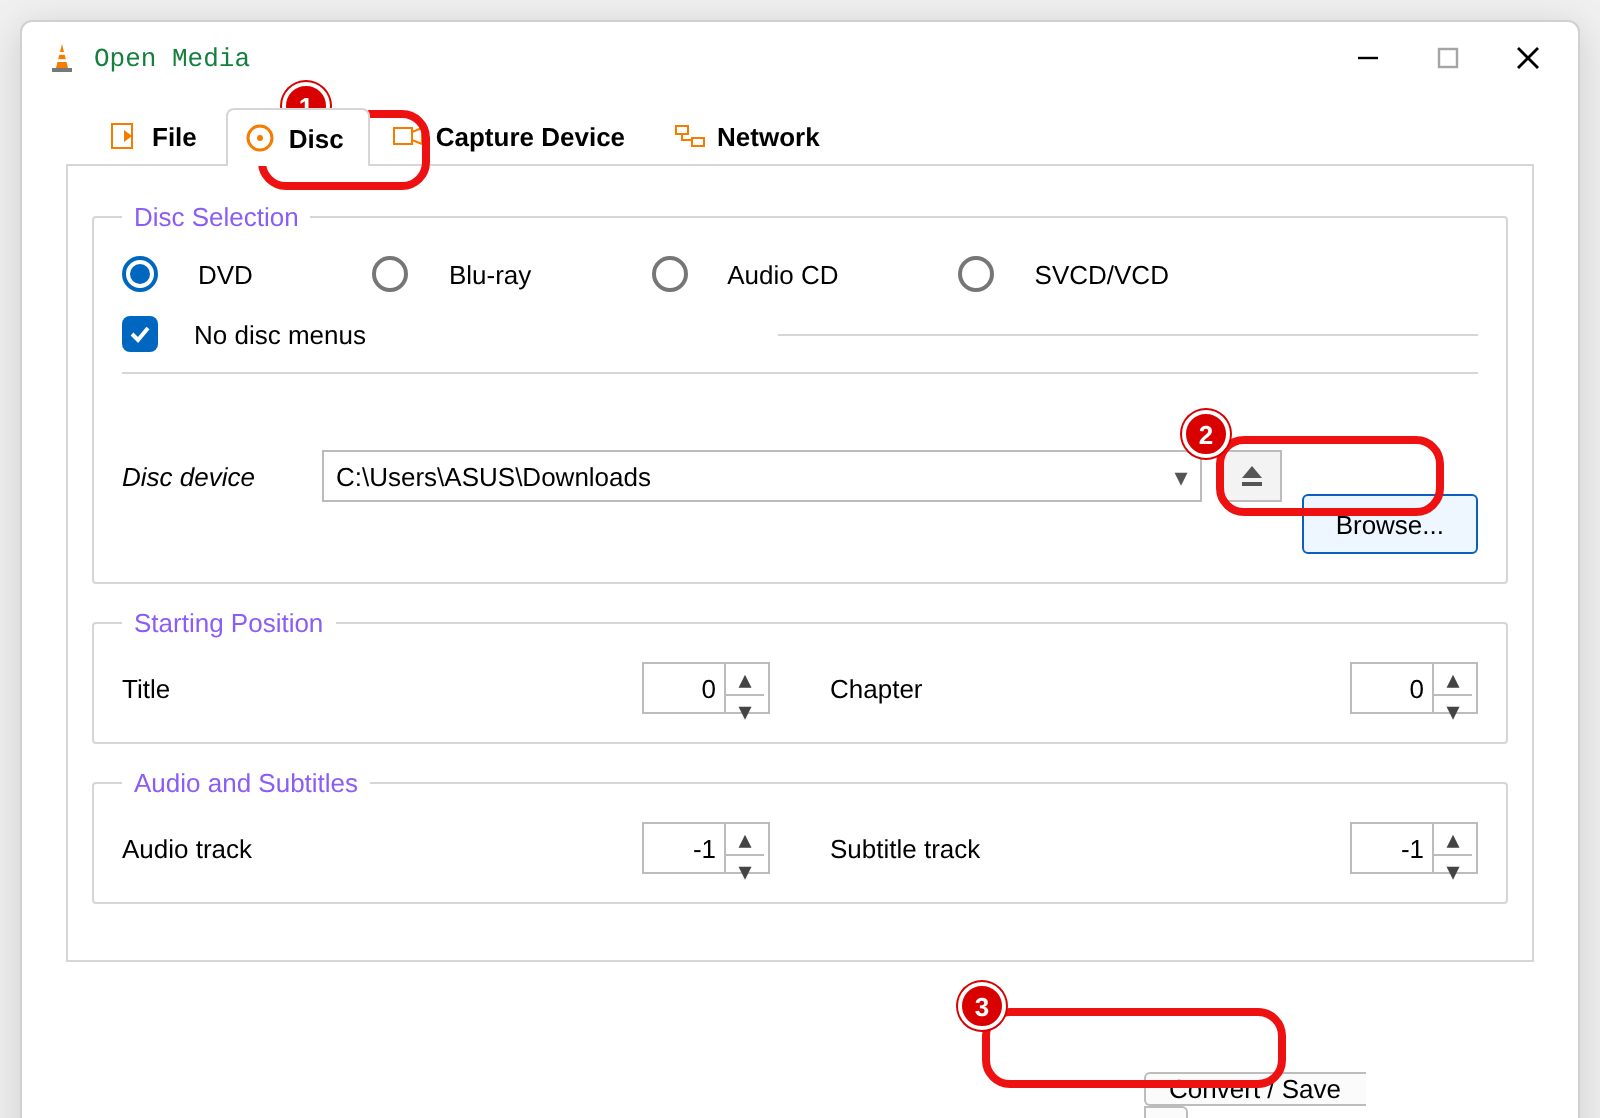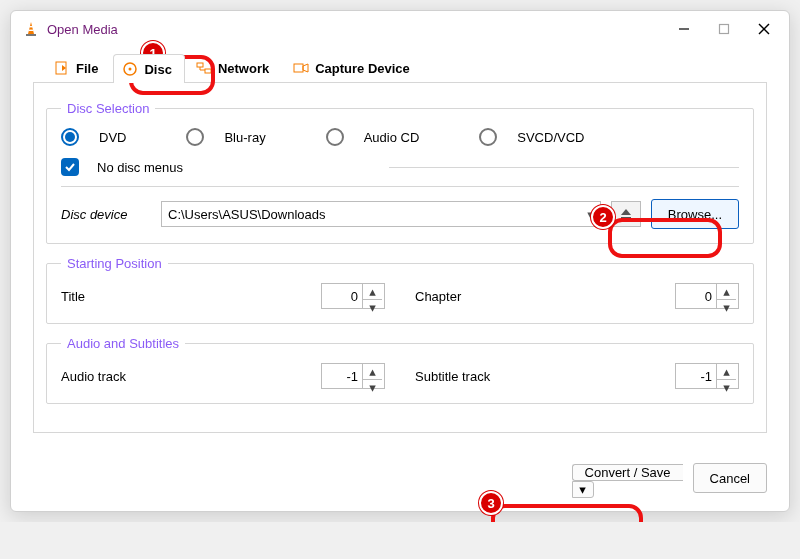--- a/index.html
+++ b/index.html
@@ -9,21 +9,21 @@
     box-shadow: 0 4px 20px rgba(0,0,0,0.15);
     position:relative;
   }
   .titlebar {
     display:flex; align-items:center; height:36px; padding:0 8px;
     border-bottom:0;
   }
   .vlc-cone {
     width:16px; height:16px; margin-right:8px; margin-left:4px;
   }
-  .title-text { flex:1; color:#701a75; }
+  .title-text { flex:1; color:#15803d;font-family:Liberation Mono, monospace; }
   .win-controls { display:flex; gap:22px; margin-right:8px;}
   .win-btn { width:18px; height:18px; display:flex; align-items:center; justify-content:center; color:#333;}
   .content { padding: 6px 22px 18px 22px; }
   .tabs-row {
     display:flex; align-items:flex-end; gap:2px; border-bottom:1px solid #d6d6d6;
     padding-left:12px;
   }
   .tab {
     display:flex; align-items:center; gap:6px; padding:6px 12px 6px 8px;
     border:1px solid transparent; border-bottom:none; border-radius:4px 4px 0 0;
@@ -59,20 +59,21 @@
   }
   .combo .chev { position:absolute; right:6px; color:#555;}
   .eject-btn {
     width:30px; height:26px; border:1px solid #bcbcbc; background:#f3f3f3;
     display:flex; align-items:center; justify-content:center;
   }
   .btn {
     height:28px; border:1px solid #bcbcbc; background:#fbfbfb;
     padding:14px 16px; display:inline-flex; align-items:center; justify-content:center;
     border-radius:3px;
+    margin-top:48px;
   }
   .btn.primary-outline { border:1px solid #0a5fbf; background:#eef6ff;}
   .two-col { display:flex; gap:30px;}
   .two-col .col { flex:1; display:flex; align-items:center;}
   .spin {
     width:64px; height:26px; display:flex; border:1px solid #bcbcbc; background:#fff;
   }
   .spin input {
     width:40px; border:none; text-align:right; padding:0 4px; outline:none; background:#fff;
   }
@@ -153,32 +154,32 @@
       </div>
       <div class="tab active">
         <span class="tab-icon"><svg viewBox="0 0 16 16">
               <circle cx="8" cy="8" r="6" fill="none" stroke="#f57c00" stroke-width="1.5"></circle>
               <circle cx="8" cy="8" r="1.5" fill="#f57c00"></circle>
             </svg></span>
         <span>Disc</span>
       </div>
       <div class="tab">
         <span class="tab-icon"><svg viewBox="0 0 16 16">
+              <rect x="1" y="4" width="9" height="8" fill="none" stroke="#f57c00"></rect>
+              <polygon points="10,6 15,4 15,12 10,10" fill="none" stroke="#f57c00"></polygon>
+            </svg></span>
+        <span>Capture Device</span>
+      </div>
+      <div class="tab">
+        <span class="tab-icon"><svg viewBox="0 0 16 16">
               <rect x="1" y="3" width="6" height="4" fill="none" stroke="#f57c00"></rect>
               <rect x="9" y="9" width="6" height="4" fill="none" stroke="#f57c00"></rect>
               <path d="M4 7v3h5" fill="none" stroke="#f57c00"></path>
             </svg></span>
         <span>Network</span>
-      </div>
-      <div class="tab">
-        <span class="tab-icon"><svg viewBox="0 0 16 16">
-              <rect x="1" y="4" width="9" height="8" fill="none" stroke="#f57c00"></rect>
-              <polygon points="10,6 15,4 15,12 10,10" fill="none" stroke="#f57c00"></polygon>
-            </svg></span>
-        <span>Capture Device</span>
       </div>
     </div>
 
     <div class="panel-outer">
 
       <fieldset class="group">
         <legend>Disc Selection</legend>
 
         <div class="radio-row">
           <label class="radio-item">

